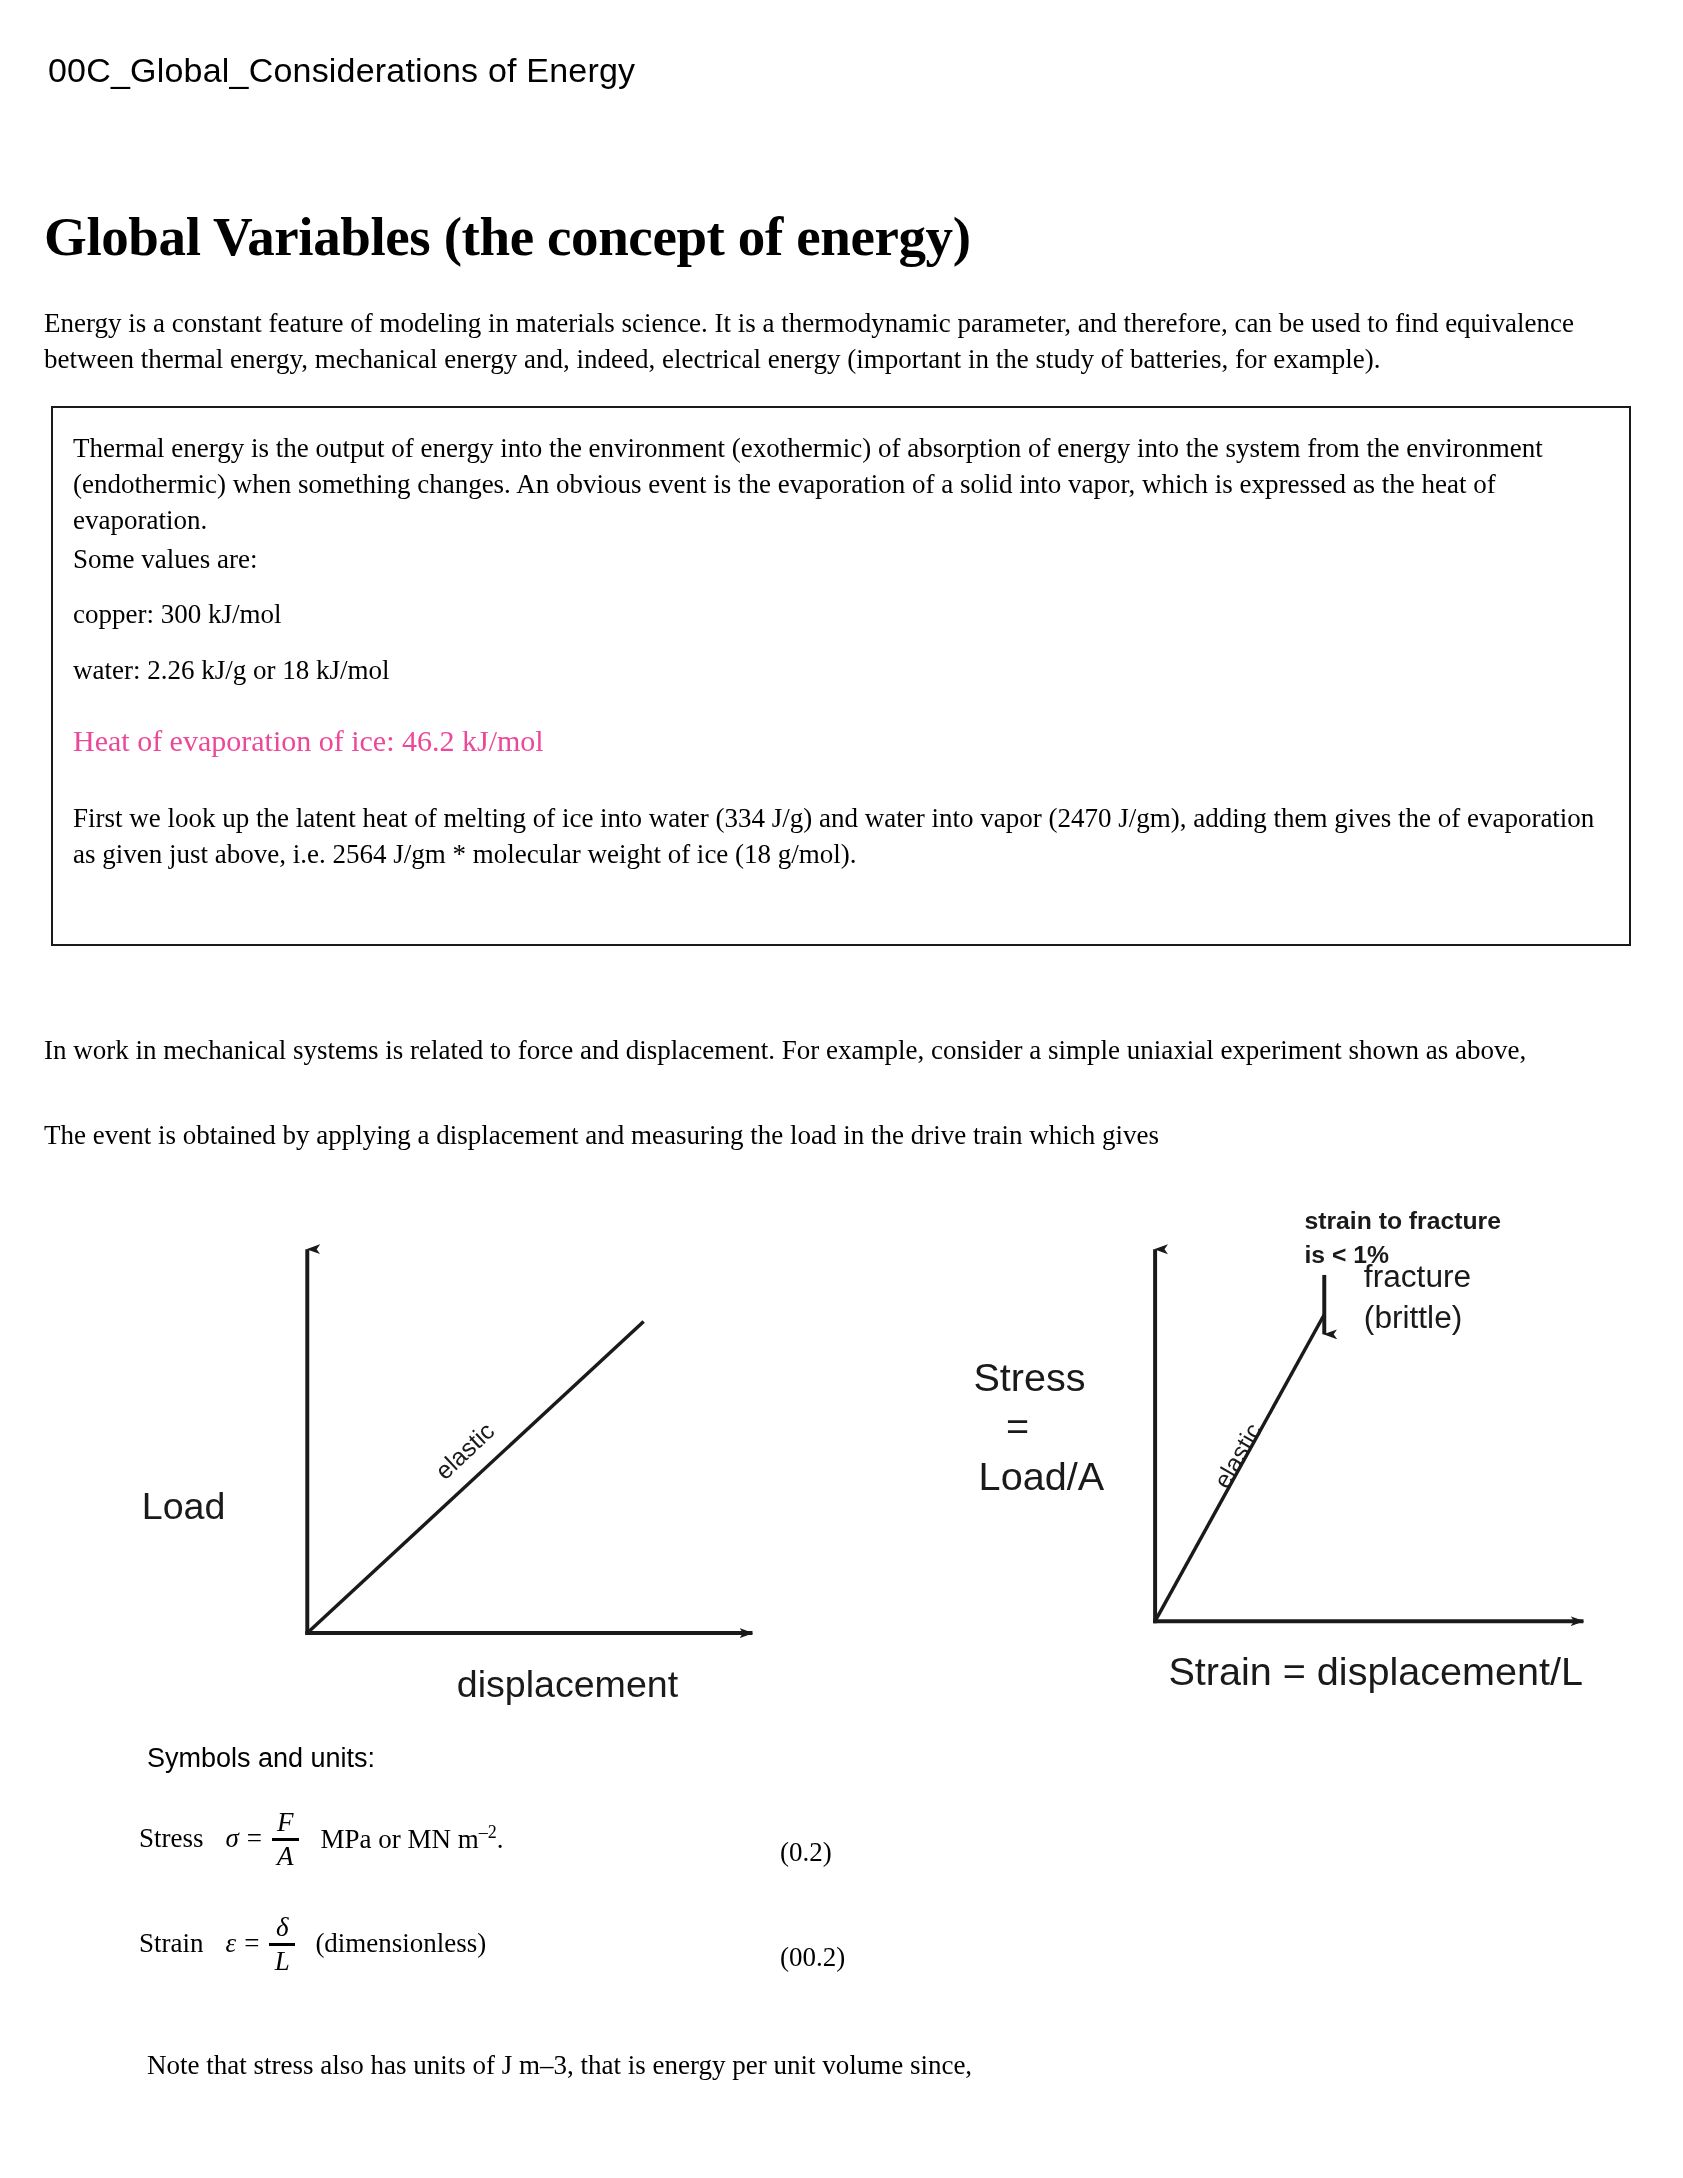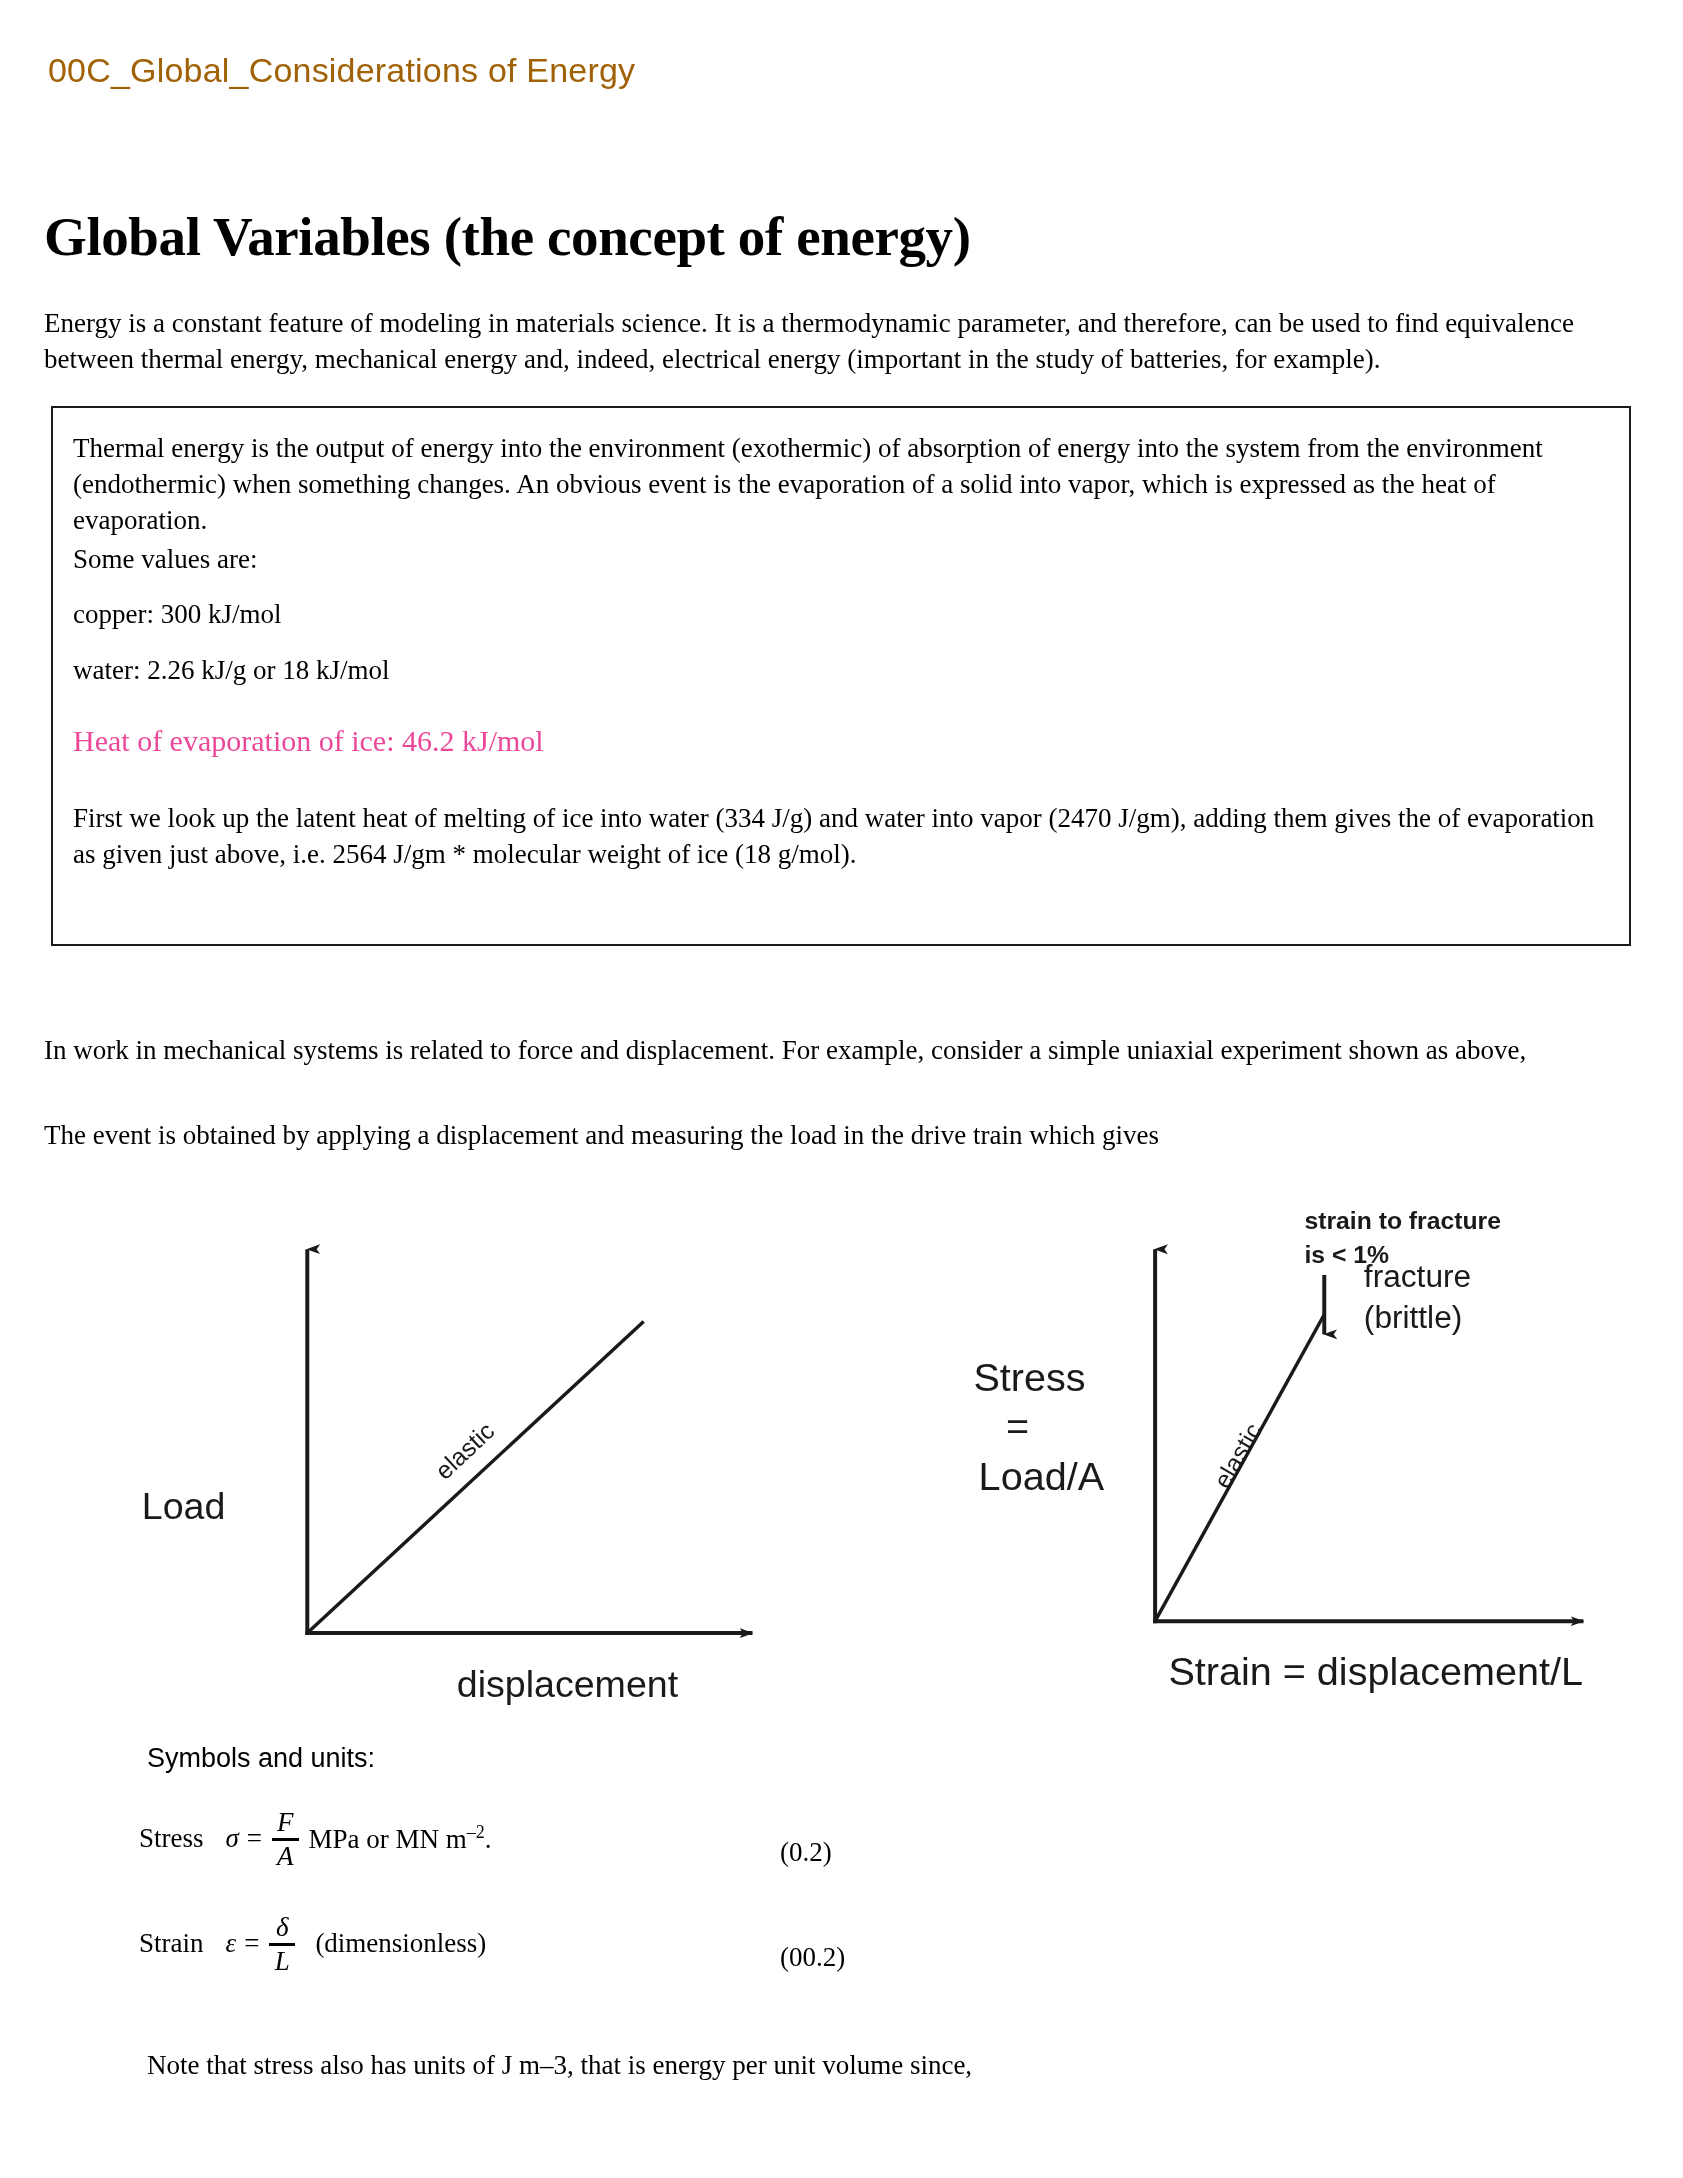--- a/index.html
+++ b/index.html
@@ -24,21 +24,21 @@
   }
 
   
   .doc-header {
     position: absolute;
     left: 48px;
     top: 51px;
     font-family: "Liberation Sans", sans-serif;
     font-size: 34px;
     letter-spacing: 0.2px;
-    color: #a16207;
+    color: #000000;
     white-space: nowrap;
   }
 
   
   .doc-title {
     position: absolute;
     left: 44px;
     top: 170px;
     font-family: "Liberation Serif", serif;
     font-weight: bold;
@@ -159,21 +159,21 @@
     width: 100%;
     min-width: 26px;
     height: 3px;
     background: #000;
   }
   .frac .den {
     font-style: italic;
     font-size: 27px;
     padding: 2px 5px 0 5px;
   }
-  .eq-units { margin-left: 6px; }
+  .eq-units { margin-left: 18px; }
   .eq-units sup { font-size: 18px; }
   .eq-paren { margin-left: 16px; }
   .eq-num {
     position: absolute;
     left: 780px;
     font-family: "Liberation Serif", serif;
     font-size: 27px;
   }
   #eqnum-1 { top: 1837px; }
   #eqnum-2 { top: 1942px; }

